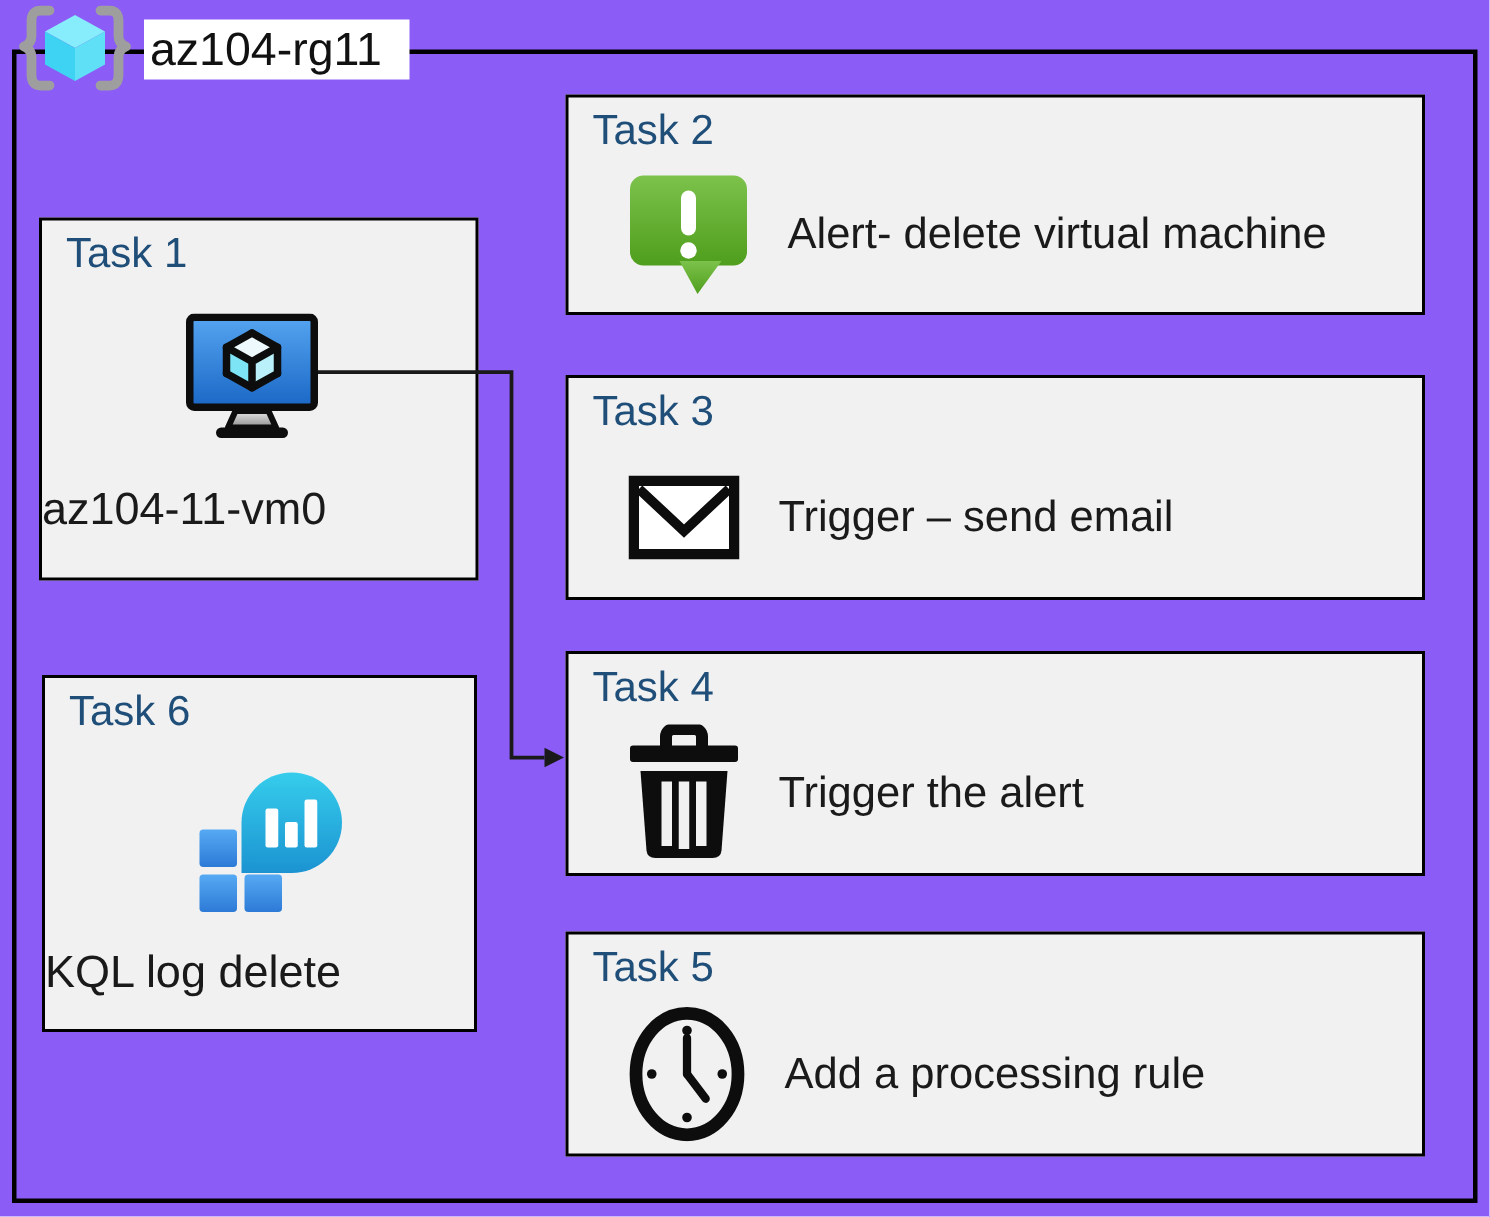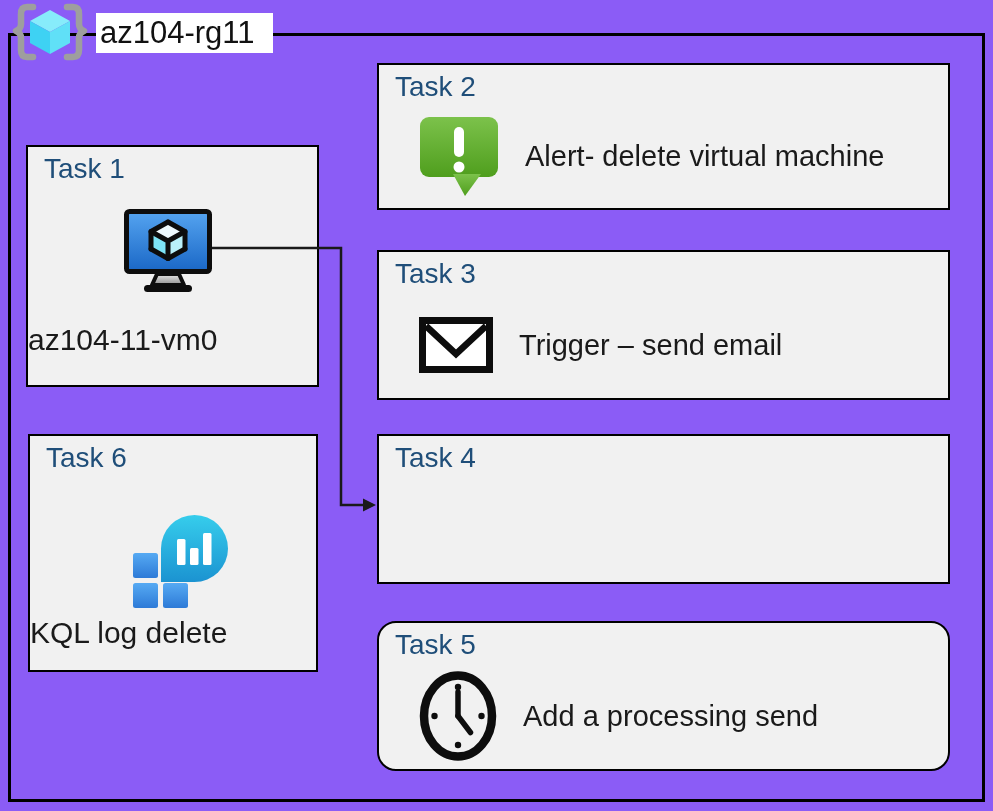--- a/index.html
+++ b/index.html
@@ -123,41 +123,52 @@
       <svg width="74" height="56" viewBox="0 0 74 56">
         <rect x="3.5" y="3.5" width="67" height="49" fill="#ffffff" stroke="#0d0d0d" stroke-width="7"></rect>
         <path d="M7,9 L37,37 L67,9" fill="none" stroke="#0d0d0d" stroke-width="6.5"></path>
       </svg>
       <span class="row-label">Trigger – send email</span>
     </div>
   </div>
 
   <div class="task-box" style="left:377px;top:434px;width:573px;height:150px;">
     <div class="task-title">Task 4</div>
+    <div class="row">
+      <svg width="74" height="92" viewBox="0 0 74 92">
+        <rect x="25" y="3" width="24" height="16" rx="5" fill="none" stroke="#0d0d0d" stroke-width="8"></rect>
+        <rect x="1" y="14" width="72" height="11" rx="2" fill="#0d0d0d"></rect>
+        <path d="M8,31 L66,31 L62,84 Q61.5,89 56,89 L18,89 Q12.5,89 12,84 Z" fill="#0d0d0d"></path>
+        <rect x="22" y="38" width="7" height="43" fill="#f1f1f1"></rect>
+        <rect x="33.5" y="38" width="7" height="45" fill="#f1f1f1"></rect>
+        <rect x="45" y="38" width="7" height="43" fill="#f1f1f1"></rect>
+      </svg>
+      <span class="row-label">Trigger the alert</span>
+    </div>
   </div>
 
-  <div class="task-box" style="left:377px;top:621px;width:573px;height:150px;border-radius:19px;">
+  <div class="task-box" style="left:377px;top:621px;width:573px;height:150px;">
     <div class="task-title">Task 5</div>
     <div class="row">
       <svg width="78" height="90" viewBox="0 0 78 90">
         <ellipse cx="39" cy="45" rx="34" ry="40.5" fill="none" stroke="#0d0d0d" stroke-width="8.5"></ellipse>
         <g fill="#0d0d0d">
           <circle cx="39" cy="16" r="3.2"></circle>
             <circle cx="62.5" cy="45" r="3.2"></circle>
           <circle cx="15.5" cy="45" r="3.2"></circle>
             <circle cx="39" cy="74" r="3.2"></circle>
         </g>
         <line x1="39" y1="45" x2="39" y2="21" stroke="#0d0d0d" stroke-width="5.5" stroke-linecap="round"></line>
         <line x1="39" y1="45" x2="51.5" y2="61.5" stroke="#0d0d0d" stroke-width="5.5" stroke-linecap="round"></line>
       </svg>
-      <span class="row-label">Add a processing send</span>
+      <span class="row-label">Add a processing rule</span>
     </div>
   </div>
 
-  <div class="task-box" style="left:28px;top:434px;width:290px;height:238px;padding-left:15px;">
+  <div class="task-box" style="left:28px;top:450px;width:290px;height:238px;padding-left:15px;">
     <div class="task-title">Task 6</div>
     <div class="center-label" style="top:180px;">KQL log delete</div>
   </div>
   <svg class="icon-abs" style="left:132px;top:512px;" width="96" height="96" viewBox="0 0 96 96">
     <defs>
       <linearGradient id="sqG" x1="0" y1="0" x2="0" y2="1">
         <stop offset="0" stop-color="#56aaf3"></stop>
           <stop offset="1" stop-color="#2d7ad7"></stop>
       </linearGradient>
       <linearGradient id="balloonG" x1="0" y1="0" x2="0" y2="1">

